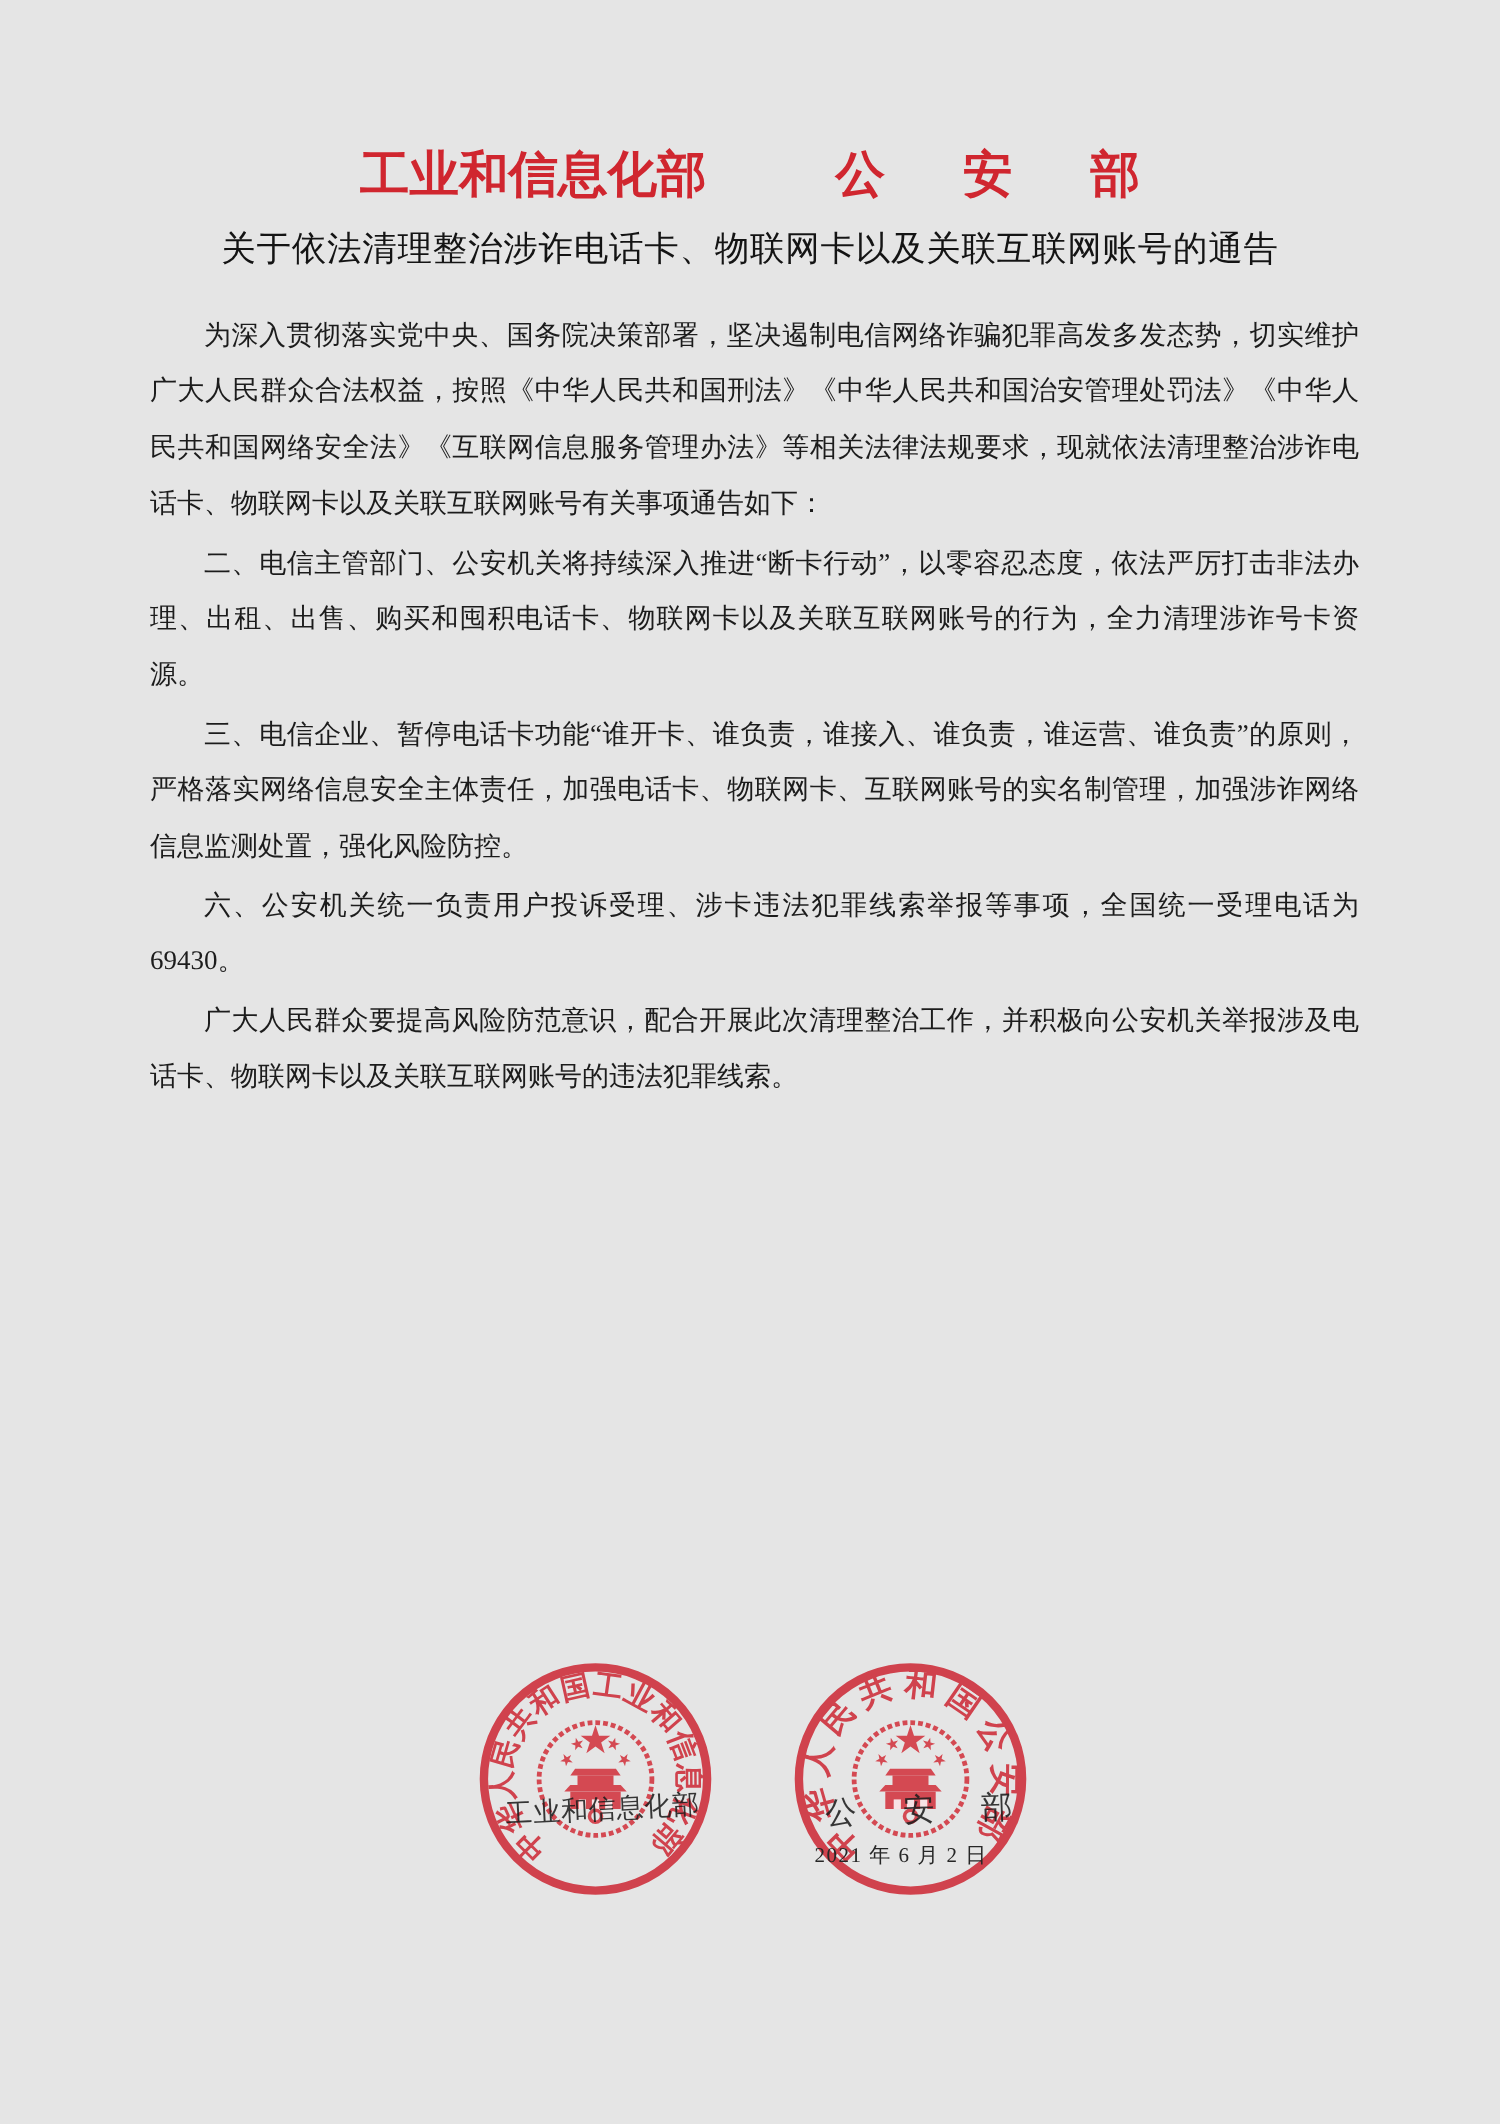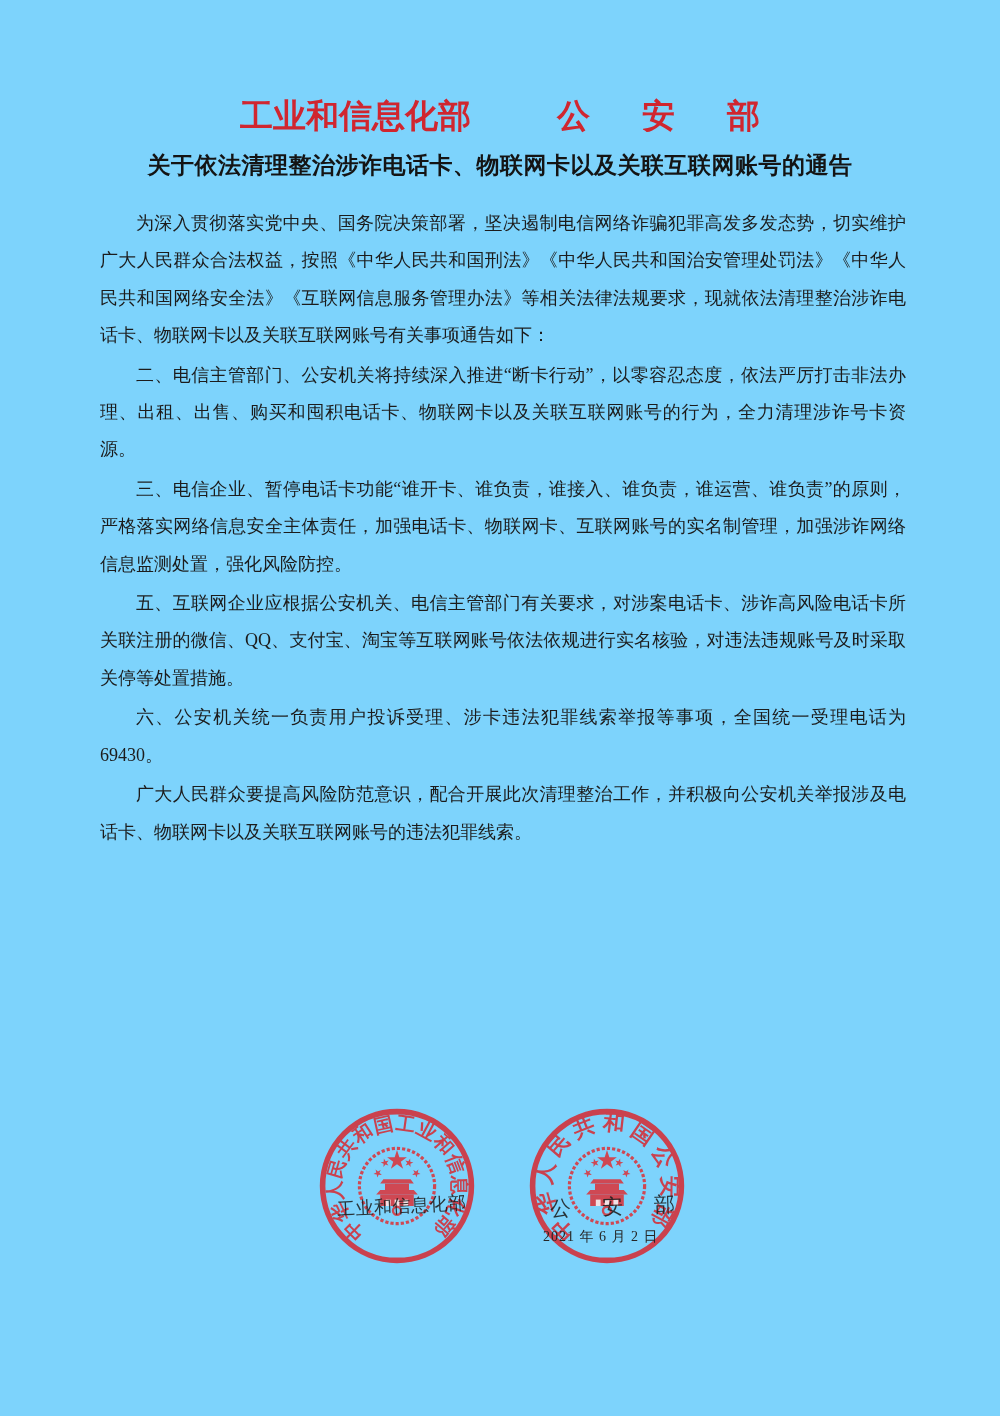--- a/index.html
+++ b/index.html
@@ -1,34 +1,34 @@
 <!DOCTYPE html>
 <html><head>
 <meta charset="utf-8">
 <style>
   html,body { margin:0; padding:0; background:#ffffff; }
   .page {
     position:relative;
     width:1000px; height:1416px;
-    background:#7dd3fc;
+    background:#e5e5e5;
     overflow:hidden;
     font-family:"Liberation Serif","DejaVu Serif",serif;
     color:#1c1c1c;
   }
   .ministry-line {
     position:absolute; top:94px; left:0; width:100%;
     display:flex; justify-content:center; align-items:baseline; gap:86px;
     font-size:33px; font-weight:bold; color:#d0262f;
     white-space:nowrap;
   }
   .m-right { letter-spacing:52px; margin-right:-52px; }
   .doc-title {
     position:absolute; top:150px; left:0; width:100%;
     margin:0; text-align:center;
-    font-size:23px; font-weight:bold; color:#141414;
+    font-size:23px; font-weight:normal; color:#141414;
     letter-spacing:0.5px; white-space:nowrap;
   }
   .body-text {
     position:absolute; top:205px; left:100px; width:806px;
     font-size:18px; line-height:37.4px;
     text-align:justify; text-justify:inter-ideograph;
   }
   .para { margin:0 0 2px 0; text-indent:2em; }
 
   .seal { position:absolute; width:160px; height:160px; }
@@ -83,21 +83,20 @@
     <span class="m-left">工业和信息化部</span>
     <span class="m-right">公安部</span>
   </div>
 
   <h1 class="doc-title">关于依法清理整治涉诈电话卡、物联网卡以及关联互联网账号的通告</h1>
 
   <div class="body-text">
       <p class="para">为深入贯彻落实党中央、国务院决策部署，坚决遏制电信网络诈骗犯罪高发多发态势，切实维护广大人民群众合法权益，按照《中华人民共和国刑法》《中华人民共和国治安管理处罚法》《中华人民共和国网络安全法》《互联网信息服务管理办法》等相关法律法规要求，现就依法清理整治涉诈电话卡、物联网卡以及关联互联网账号有关事项通告如下：</p>
       <p class="para">二、电信主管部门、公安机关将持续深入推进“断卡行动”，以零容忍态度，依法严厉打击非法办理、出租、出售、购买和囤积电话卡、物联网卡以及关联互联网账号的行为，全力清理涉诈号卡资源。</p>
       <p class="para">三、电信企业、暂停电话卡功能“谁开卡、谁负责，谁接入、谁负责，谁运营、谁负责”的原则，严格落实网络信息安全主体责任，加强电话卡、物联网卡、互联网账号的实名制管理，加强涉诈网络信息监测处置，强化风险防控。</p>
-      <p class="para">五、互联网企业应根据公安机关、电信主管部门有关要求，对涉案电话卡、涉诈高风险电话卡所关联注册的微信、QQ、支付宝、淘宝等互联网账号依法依规进行实名核验，对违法违规账号及时采取关停等处置措施。</p>
       <p class="para">六、公安机关统一负责用户投诉受理、涉卡违法犯罪线索举报等事项，全国统一受理电话为 69430。</p>
       <p class="para">广大人民群众要提高风险防范意识，配合开展此次清理整治工作，并积极向公安机关举报涉及电话卡、物联网卡以及关联互联网账号的违法犯罪线索。</p>
     </div>
 
   <div class="seal seal-left">
     <svg viewBox="0 0 200 200" width="160" height="160" opacity="0.95">
       <defs>
         <path id="arcL" d="M 59.9 157.3 A 70 70 0 1 1 140.1 157.3" fill="none"></path>
       </defs>
       <circle cx="100" cy="100" r="93" fill="none" stroke="#cf3a45" stroke-width="7"></circle>

